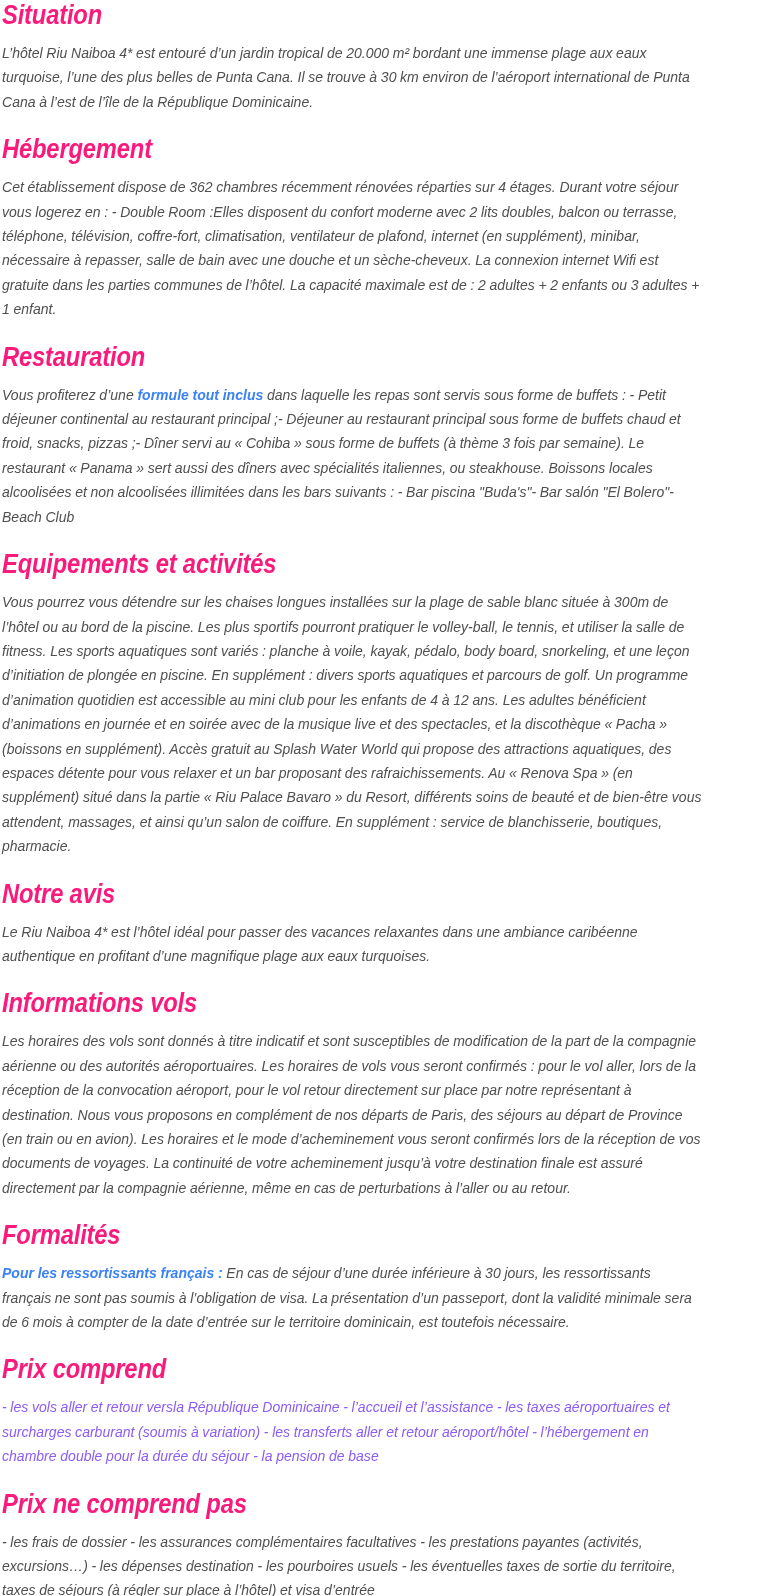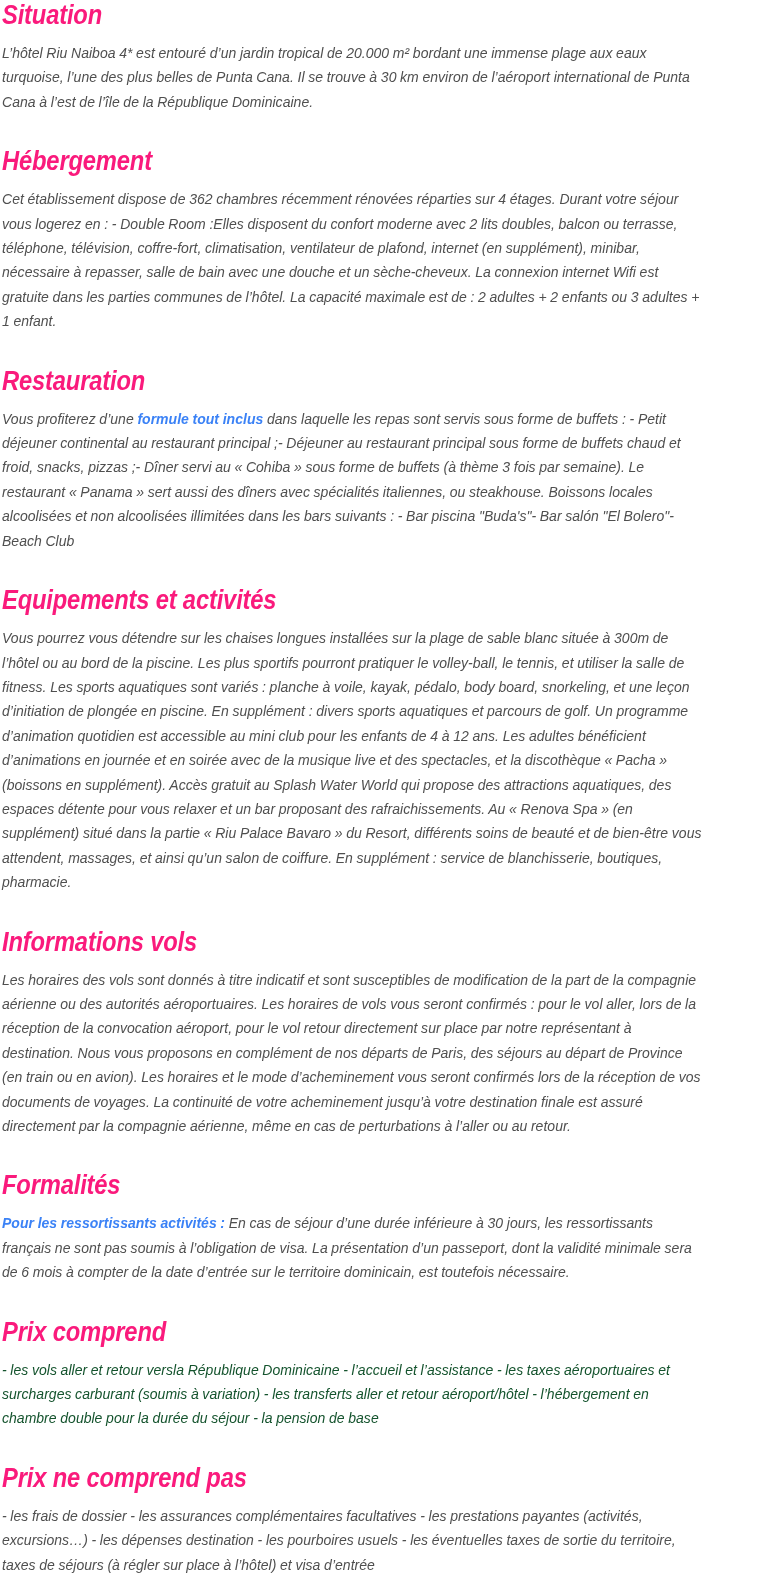--- a/index.html
+++ b/index.html
@@ -18,21 +18,21 @@
   .doc {
     width: 702px;
     box-sizing: border-box;
     padding: 0 0 14px 2px;
     overflow: hidden;
   }
   .section {
     margin: 0;
   }
   .section + .section {
-    margin-top: 32px;
+    margin-top: 20px;
   }
   h2.heading {
     font-family: "Liberation Sans Narrow", "Liberation Sans", "DejaVu Sans Condensed", "DejaVu Sans", sans-serif;
     font-size: 27px;
     line-height: 30px;
     font-style: italic;
     font-weight: 700;
     color: #fa1a7c;
     margin: 0 0 11px 0;
     letter-spacing: -0.2px;
@@ -82,34 +82,38 @@
   <section class="section">
     <h2 class="heading" style="color: rgb(250, 26, 124);">Restauration</h2>
     <p class="body" style="color: rgb(79, 79, 79);">Vous profiterez d’une <b>formule tout inclus</b> dans laquelle les repas sont servis sous forme de buffets : - Petit déjeuner continental au restaurant principal ;- Déjeuner au restaurant principal sous forme de buffets chaud et froid, snacks, pizzas ;- Dîner servi au « Cohiba » sous forme de buffets (à thème 3 fois par semaine). Le restaurant « Panama » sert aussi des dîners avec spécialités italiennes, ou steakhouse. Boissons locales alcoolisées et non alcoolisées illimitées dans les bars suivants : - Bar piscina "Buda's"- Bar salón "El Bolero"- Beach Club</p>
   </section>
 
   <section class="section">
     <h2 class="heading" style="color: rgb(250, 26, 124);">Equipements et activités</h2>
     <p class="body" style="color: rgb(79, 79, 79);">Vous pourrez vous détendre sur les chaises longues installées sur la plage de sable blanc située à 300m de l’hôtel ou au bord de la piscine. Les plus sportifs pourront pratiquer le volley-ball, le tennis, et utiliser la salle de fitness. Les sports aquatiques sont variés : planche à voile, kayak, pédalo, body board, snorkeling, et une leçon d’initiation de plongée en piscine. En supplément : divers sports aquatiques et parcours de golf. Un programme d’animation quotidien est accessible au mini club pour les enfants de 4 à 12 ans. Les adultes bénéficient d’animations en journée et en soirée avec de la musique live et des spectacles, et la discothèque « Pacha » (boissons en supplément). Accès gratuit au Splash Water World qui propose des attractions aquatiques, des espaces détente pour vous relaxer et un bar proposant des rafraichissements. Au « Renova Spa » (en supplément) situé dans la partie « Riu Palace Bavaro » du Resort, différents soins de beauté et de bien-être vous attendent, massages, et ainsi qu’un salon de coiffure. En supplément : service de blanchisserie, boutiques, pharmacie.</p>
   </section>
 
+  <section class="section">
+    <h2 class="heading" style="color: rgb(250, 26, 124);">Notre avis</h2>
+    <p class="body" style="color: rgb(79, 79, 79);">Le Riu Naiboa 4* est l’hôtel idéal pour passer des vacances relaxantes dans une ambiance caribéenne authentique en profitant d’une magnifique plage aux eaux turquoises.</p>
+  </section>
 
   <section class="section">
     <h2 class="heading" style="color: rgb(250, 26, 124);">Informations vols</h2>
     <p class="body" style="color: rgb(79, 79, 79);">Les horaires des vols sont donnés à titre indicatif et sont susceptibles de modification de la part de la compagnie aérienne ou des autorités aéroportuaires. Les horaires de vols vous seront confirmés : pour le vol aller, lors de la réception de la convocation aéroport, pour le vol retour directement sur place par notre représentant à destination. Nous vous proposons en complément de nos départs de Paris, des séjours au départ de Province (en train ou en avion). Les horaires et le mode d’acheminement vous seront confirmés lors de la réception de vos documents de voyages. La continuité de votre acheminement jusqu’à votre destination finale est assuré directement par la compagnie aérienne, même en cas de perturbations à l’aller ou au retour.</p>
   </section>
 
   <section class="section">
     <h2 class="heading" style="color: rgb(250, 26, 124);">Formalités</h2>
-    <p class="body" style="color: rgb(79, 79, 79);"><b>Pour les ressortissants activités :</b> En cas de séjour d’une durée inférieure à 30 jours, les ressortissants français ne sont pas soumis à l’obligation de visa. La présentation d’un passeport, dont la validité minimale sera de 6 mois à compter de la date d’entrée sur le territoire dominicain, est toutefois nécessaire.</p>
+    <p class="body" style="color: rgb(79, 79, 79);"><b>Pour les ressortissants français :</b> En cas de séjour d’une durée inférieure à 30 jours, les ressortissants français ne sont pas soumis à l’obligation de visa. La présentation d’un passeport, dont la validité minimale sera de 6 mois à compter de la date d’entrée sur le territoire dominicain, est toutefois nécessaire.</p>
   </section>
 
   <section class="section">
     <h2 class="heading" style="color: rgb(250, 26, 124);">Prix comprend</h2>
-    <p class="body" style="color: #14532d;">- les vols aller et retour versla République Dominicaine - l’accueil et l’assistance - les taxes aéroportuaires et surcharges carburant (soumis à variation) - les transferts aller et retour aéroport/hôtel - l’hébergement en chambre double pour la durée du séjour - la pension de base</p>
+    <p class="body" style="color: #8b5cf6;">- les vols aller et retour versla République Dominicaine - l’accueil et l’assistance - les taxes aéroportuaires et surcharges carburant (soumis à variation) - les transferts aller et retour aéroport/hôtel - l’hébergement en chambre double pour la durée du séjour - la pension de base</p>
   </section>
 
   <section class="section">
     <h2 class="heading" style="color: rgb(250, 26, 124);">Prix ne comprend pas</h2>
     <p class="body" style="color: rgb(79, 79, 79);">- les frais de dossier - les assurances complémentaires facultatives - les prestations payantes (activités, excursions…) - les dépenses destination - les pourboires usuels - les éventuelles taxes de sortie du territoire, taxes de séjours (à régler sur place à l’hôtel) et visa d’entrée</p>
   </section>
 
 </div>
 
 </body></html>

